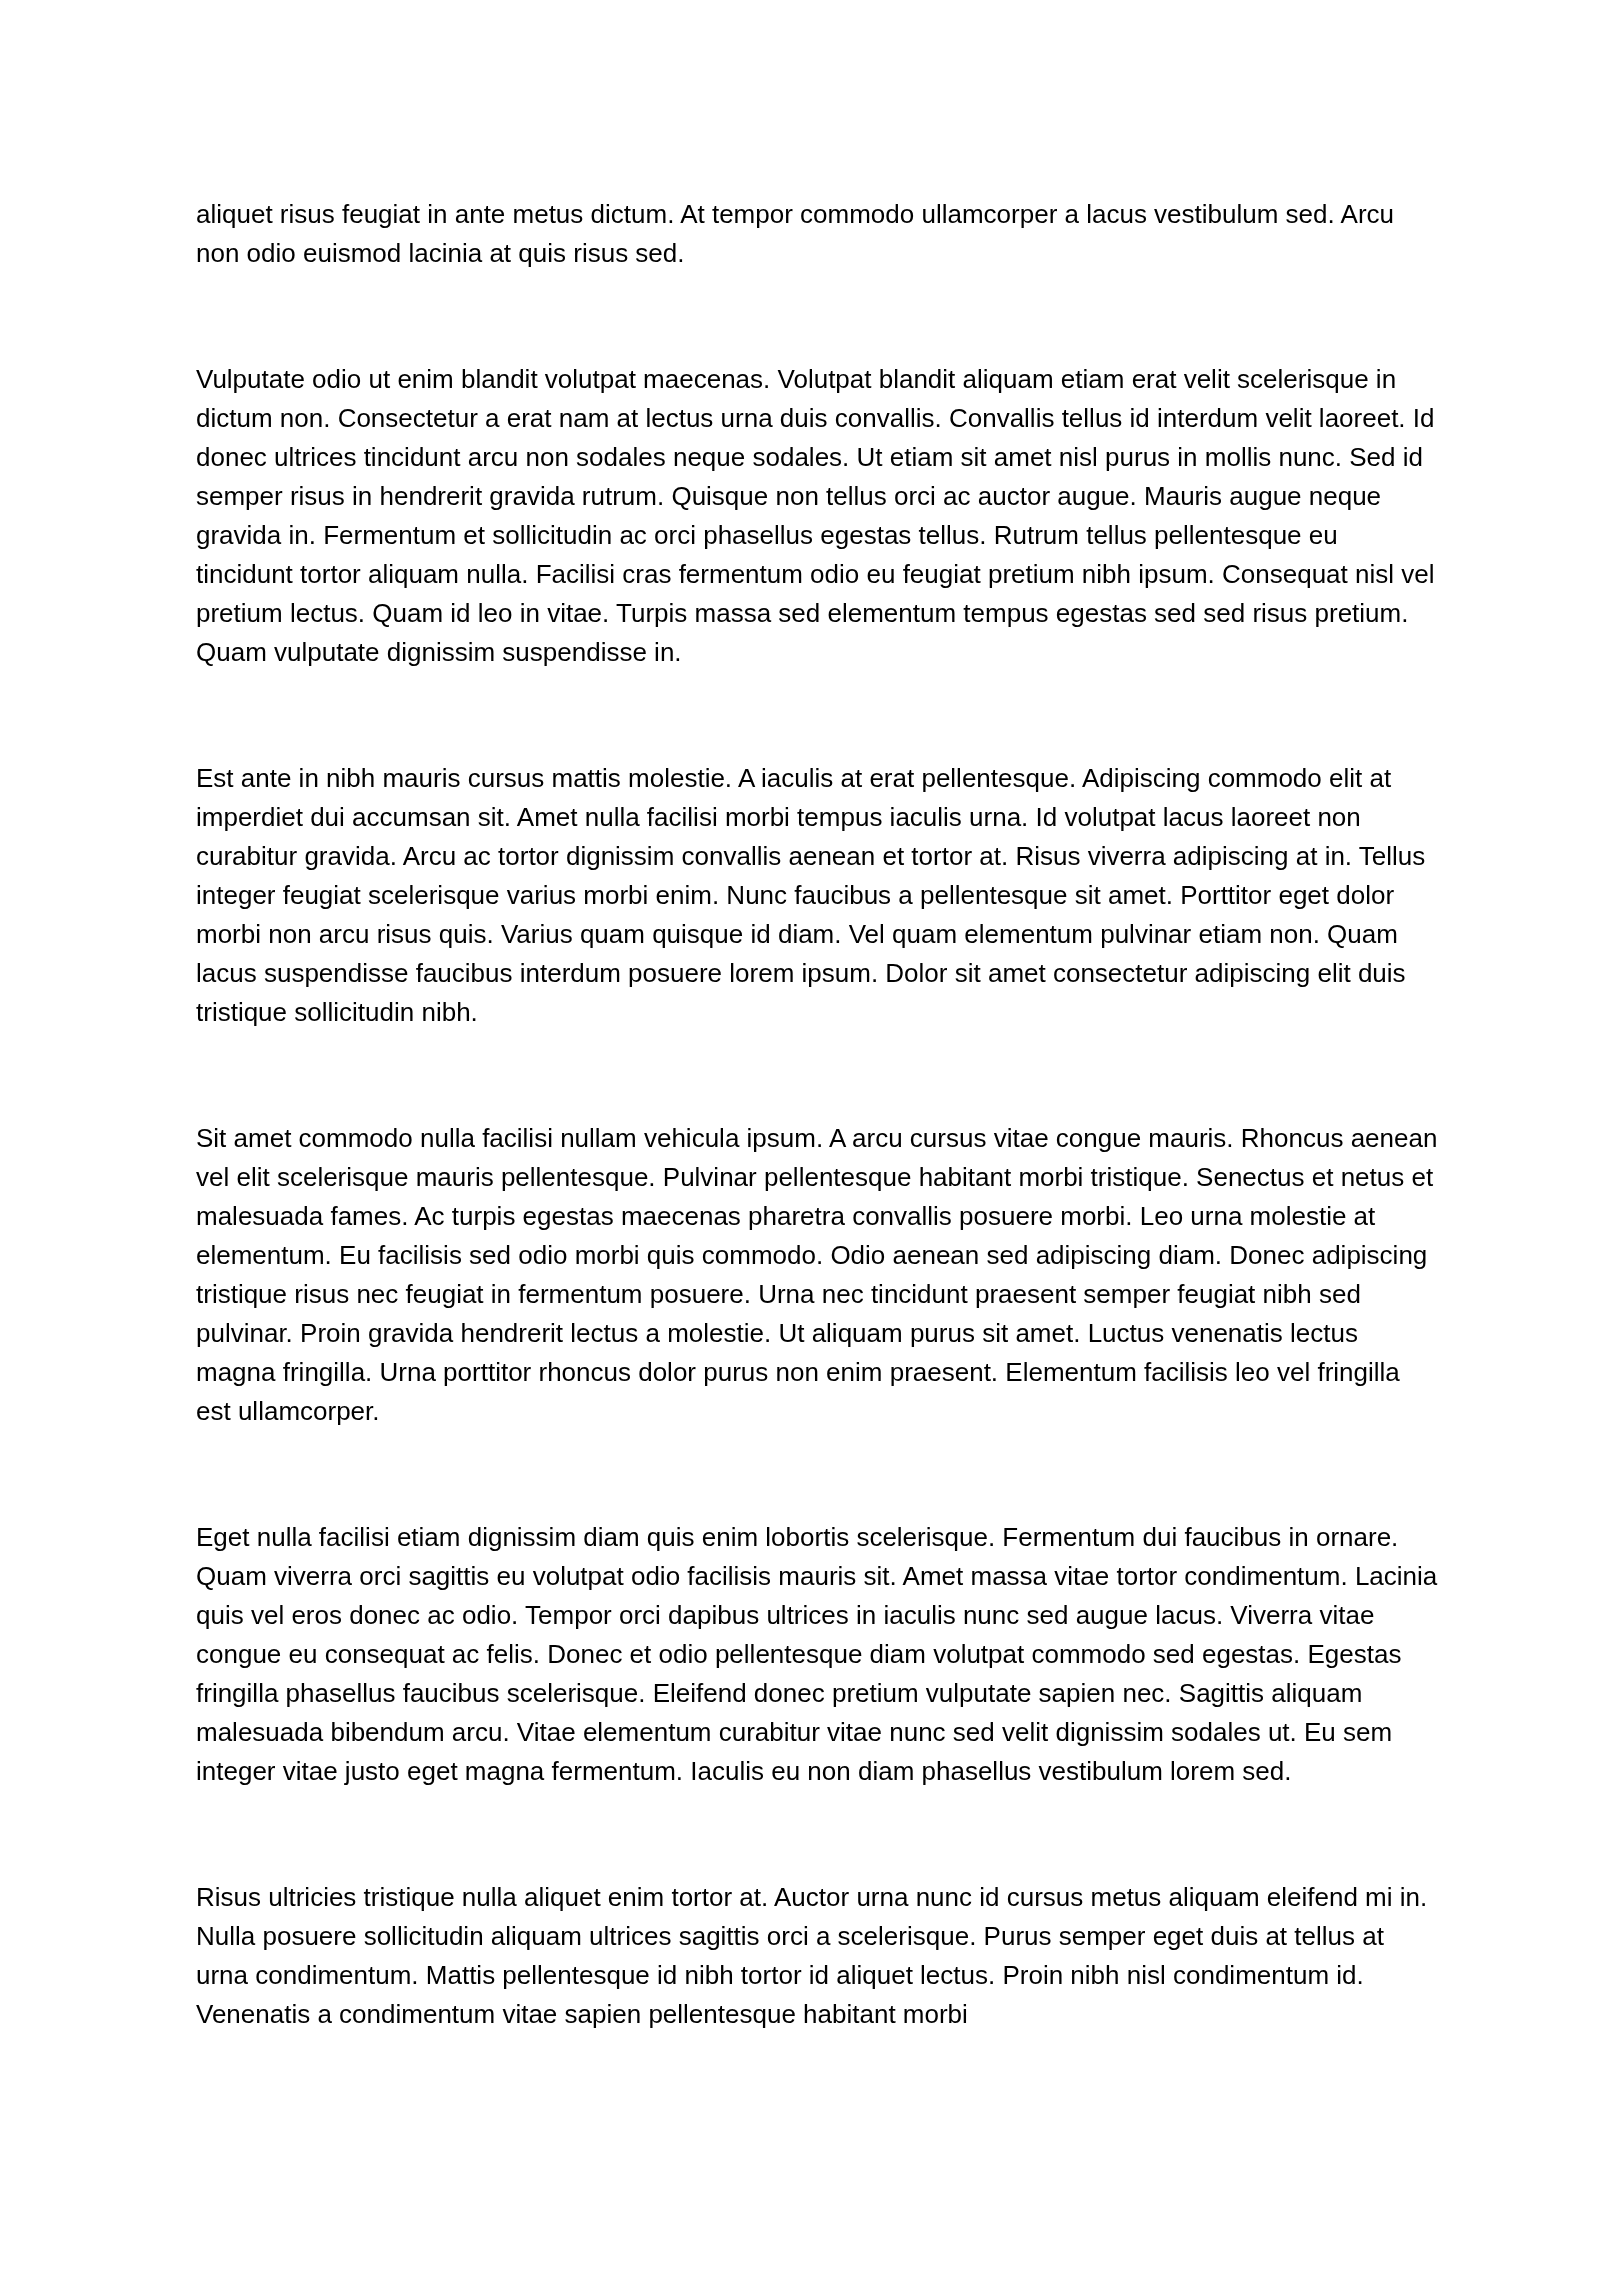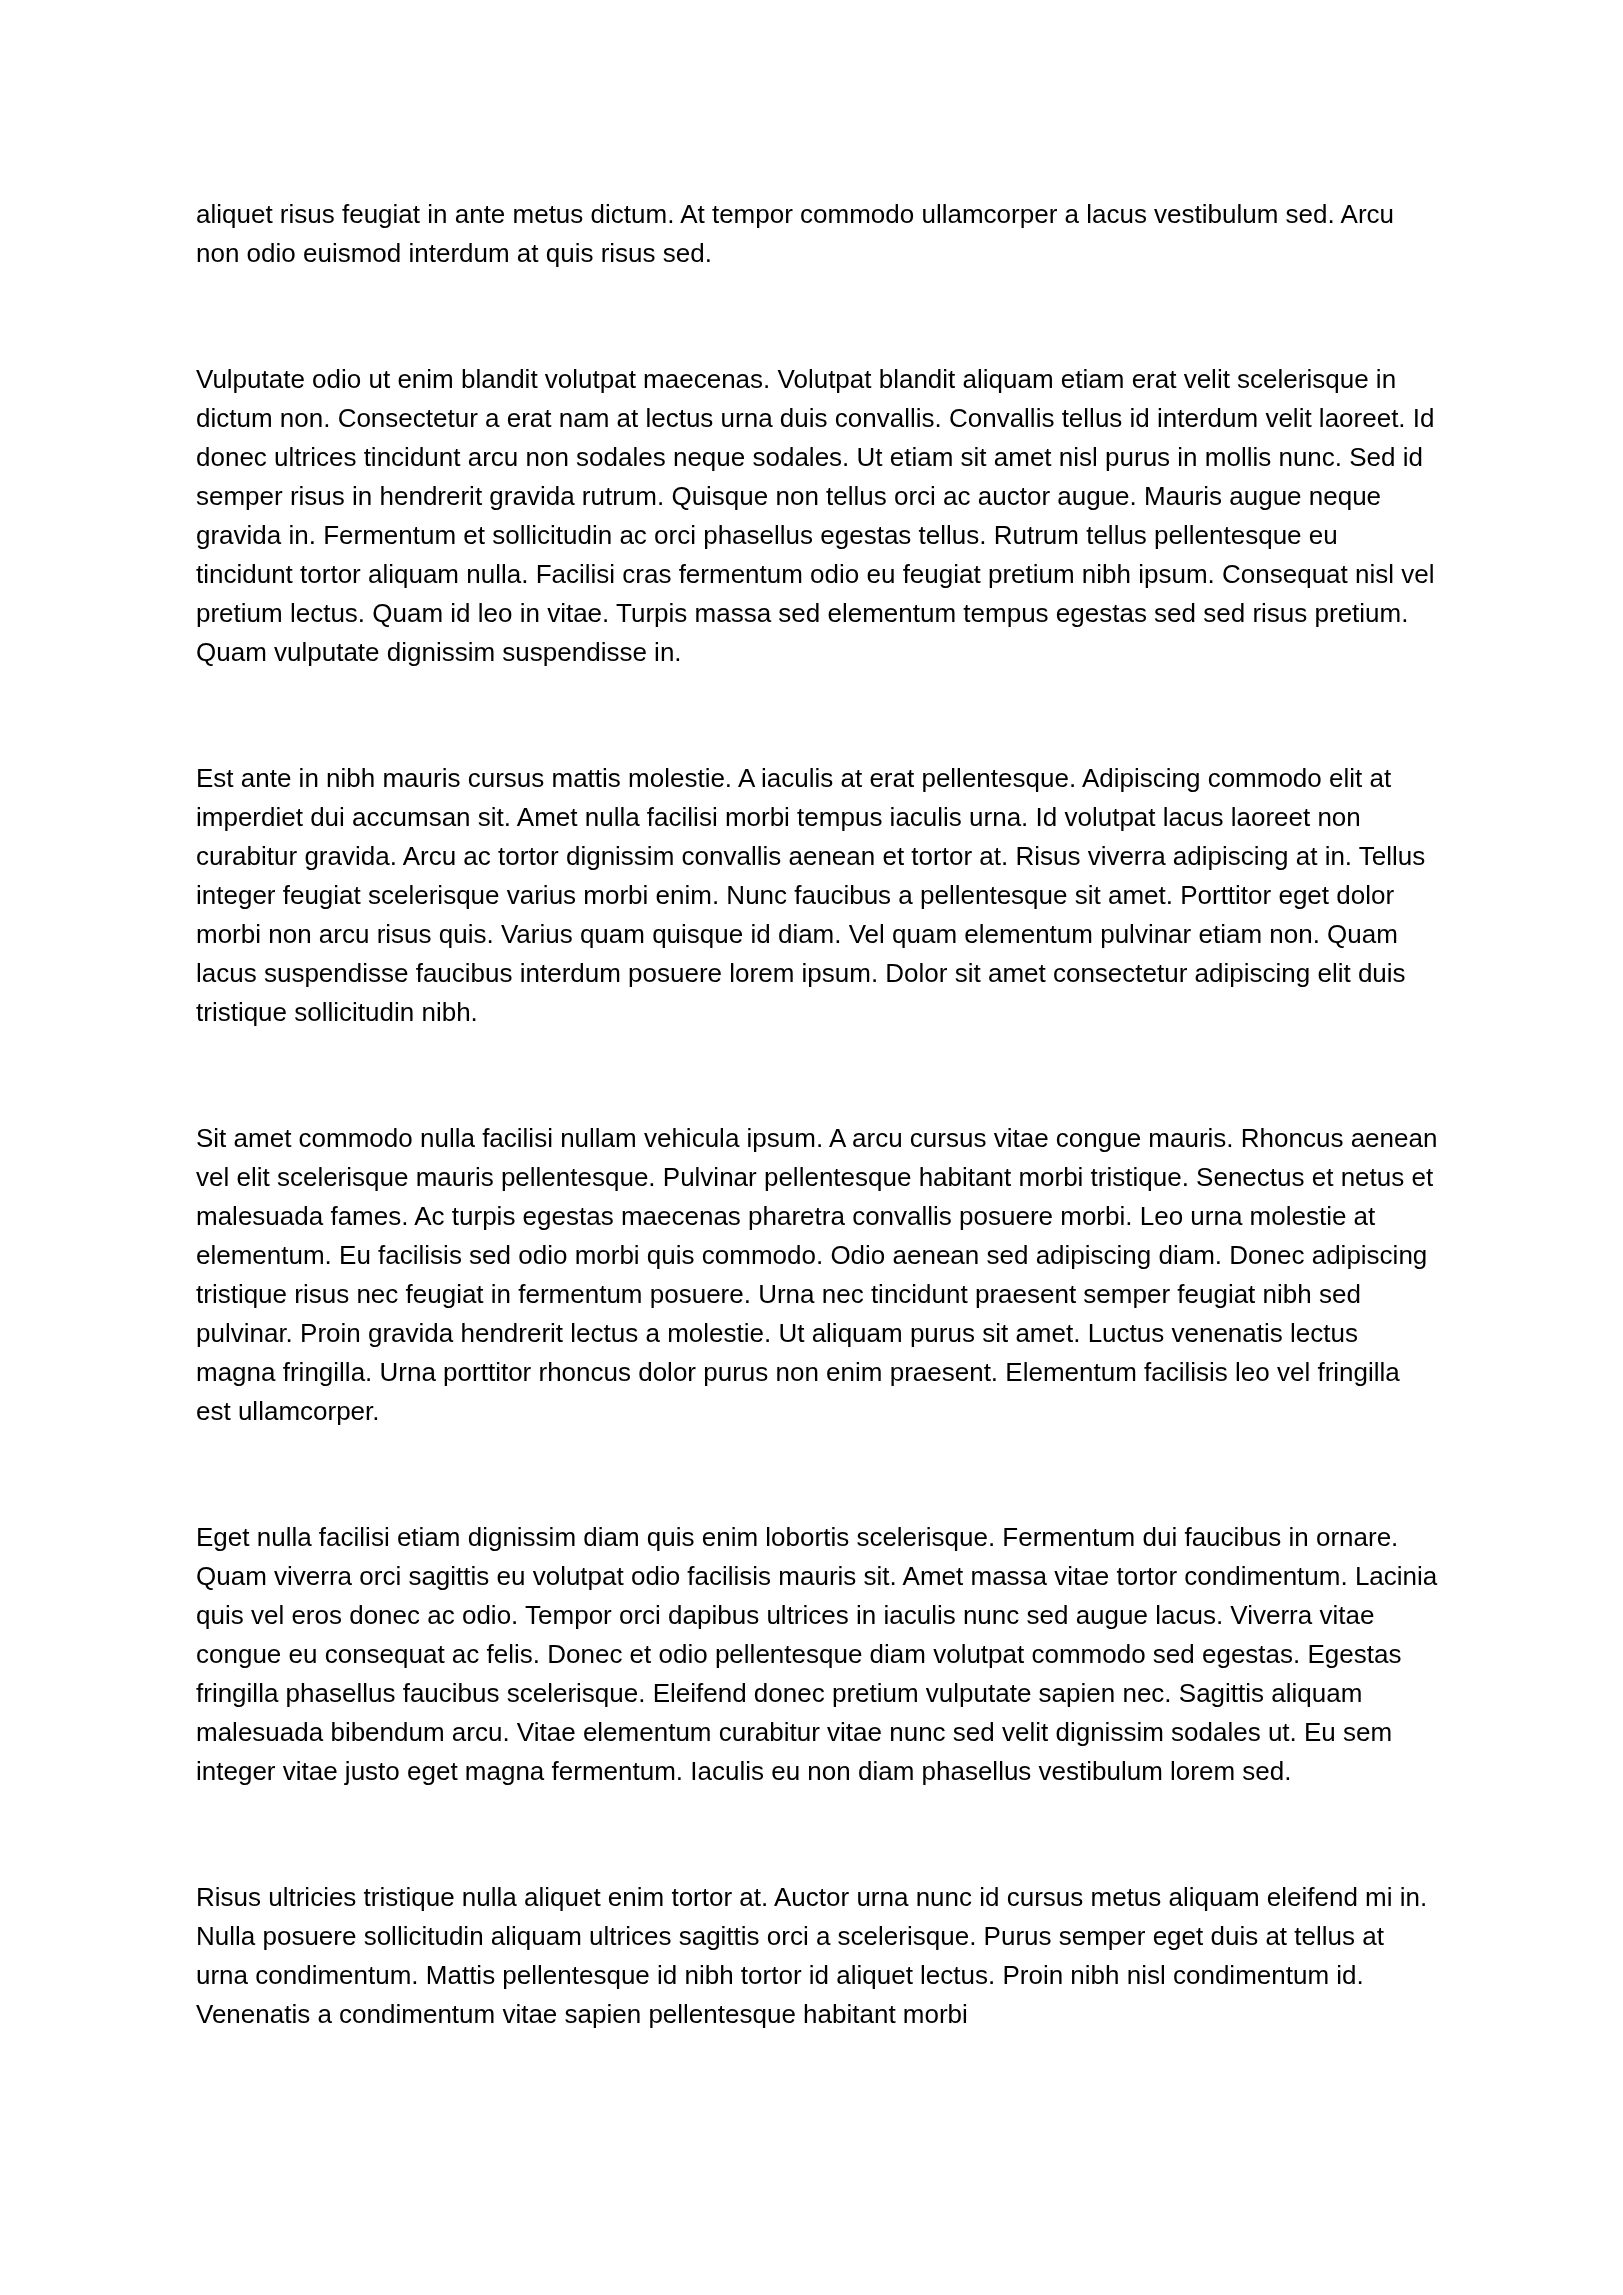--- a/index.html
+++ b/index.html
@@ -35,21 +35,21 @@
   }
   .content p:last-child {
     margin-bottom: 0;
   }
 </style>
 </head>
 <body>
 
 <div class="page">
   <div class="content">
-    <p>aliquet risus feugiat in ante metus dictum. At tempor commodo ullamcorper a lacus vestibulum sed. Arcu non odio euismod interdum at quis risus sed.</p>
+    <p>aliquet risus feugiat in ante metus dictum. At tempor commodo ullamcorper a lacus vestibulum sed. Arcu non odio euismod lacinia at quis risus sed.</p>
     <p>Vulputate odio ut enim blandit volutpat maecenas. Volutpat blandit aliquam etiam erat velit scelerisque in dictum non. Consectetur a erat nam at lectus urna duis convallis. Convallis tellus id interdum velit laoreet. Id donec ultrices tincidunt arcu non sodales neque sodales. Ut etiam sit amet nisl purus in mollis nunc. Sed id semper risus in hendrerit gravida rutrum. Quisque non tellus orci ac auctor augue. Mauris augue neque gravida in. Fermentum et sollicitudin ac orci phasellus egestas tellus. Rutrum tellus pellentesque eu tincidunt tortor aliquam nulla. Facilisi cras fermentum odio eu feugiat pretium nibh ipsum. Consequat nisl vel pretium lectus. Quam id leo in vitae. Turpis massa sed elementum tempus egestas sed sed risus pretium. Quam vulputate dignissim suspendisse in.</p>
     <p>Est ante in nibh mauris cursus mattis molestie. A iaculis at erat pellentesque. Adipiscing commodo elit at imperdiet dui accumsan sit. Amet nulla facilisi morbi tempus iaculis urna. Id volutpat lacus laoreet non curabitur gravida. Arcu ac tortor dignissim convallis aenean et tortor at. Risus viverra adipiscing at in. Tellus integer feugiat scelerisque varius morbi enim. Nunc faucibus a pellentesque sit amet. Porttitor eget dolor morbi non arcu risus quis. Varius quam quisque id diam. Vel quam elementum pulvinar etiam non. Quam lacus suspendisse faucibus interdum posuere lorem ipsum. Dolor sit amet consectetur adipiscing elit duis tristique sollicitudin nibh.</p>
     <p>Sit amet commodo nulla facilisi nullam vehicula ipsum. A arcu cursus vitae congue mauris. Rhoncus aenean vel elit scelerisque mauris pellentesque. Pulvinar pellentesque habitant morbi tristique. Senectus et netus et malesuada fames. Ac turpis egestas maecenas pharetra convallis posuere morbi. Leo urna molestie at elementum. Eu facilisis sed odio morbi quis commodo. Odio aenean sed adipiscing diam. Donec adipiscing tristique risus nec feugiat in fermentum posuere. Urna nec tincidunt praesent semper feugiat nibh sed pulvinar. Proin gravida hendrerit lectus a molestie. Ut aliquam purus sit amet. Luctus venenatis lectus magna fringilla. Urna porttitor rhoncus dolor purus non enim praesent. Elementum facilisis leo vel fringilla est ullamcorper.</p>
     <p>Eget nulla facilisi etiam dignissim diam quis enim lobortis scelerisque. Fermentum dui faucibus in ornare. Quam viverra orci sagittis eu volutpat odio facilisis mauris sit. Amet massa vitae tortor condimentum. Lacinia quis vel eros donec ac odio. Tempor orci dapibus ultrices in iaculis nunc sed augue lacus. Viverra vitae congue eu consequat ac felis. Donec et odio pellentesque diam volutpat commodo sed egestas. Egestas fringilla phasellus faucibus scelerisque. Eleifend donec pretium vulputate sapien nec. Sagittis aliquam malesuada bibendum arcu. Vitae elementum curabitur vitae nunc sed velit dignissim sodales ut. Eu sem integer vitae justo eget magna fermentum. Iaculis eu non diam phasellus vestibulum lorem sed.</p>
     <p>Risus ultricies tristique nulla aliquet enim tortor at. Auctor urna nunc id cursus metus aliquam eleifend mi in. Nulla posuere sollicitudin aliquam ultrices sagittis orci a scelerisque. Purus semper eget duis at tellus at urna condimentum. Mattis pellentesque id nibh tortor id aliquet lectus. Proin nibh nisl condimentum id. Venenatis a condimentum vitae sapien pellentesque habitant morbi</p>
   </div>
 </div>
 
 
 </body></html>

